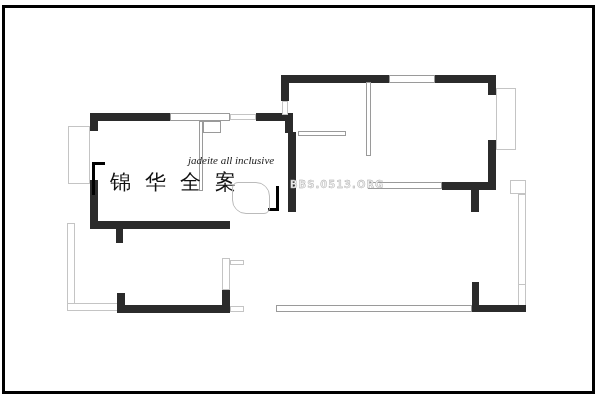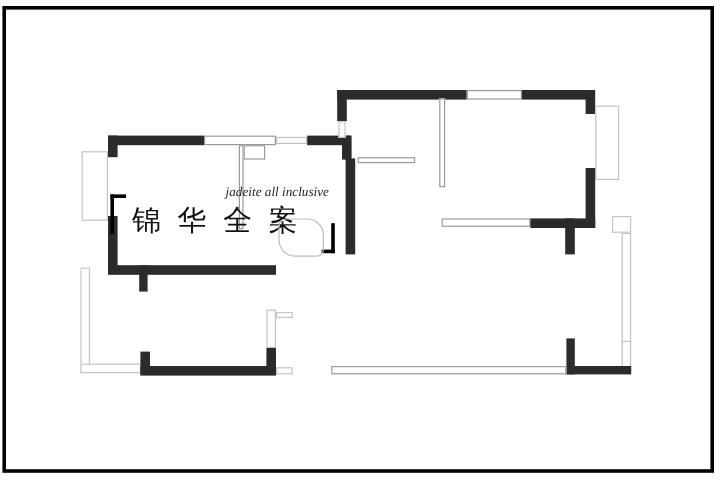--- a/index.html
+++ b/index.html
@@ -1,21 +1,21 @@
 <!DOCTYPE html>
 <html><head>
 <meta charset="utf-8">
 <style>
   html,body{margin:0;padding:0;background:#fff;}
   body{width:600px;height:400px;position:relative;overflow:hidden;font-family:"Liberation Serif",serif;}
   .frame{position:absolute;left:2px;top:5px;width:587px;height:383px;border:3px solid #000;box-sizing:content-box;}
   .w{position:absolute;background:#2b2b2b;}
   .p{position:absolute;background:#fff;border:1px solid #9a9a9a;box-sizing:border-box;}
   .g{position:absolute;border:1px solid #c4c4c4;box-sizing:border-box;background:#fff;}
-  .title{position:absolute;left:110px;top:168px;font-family:Liberation Sans, sans-serif;font-size:24px;letter-spacing:14px;color:#111;}
+  .title{position:absolute;left:110px;top:168px;font-family:Liberation Sans, sans-serif;font-size:21px;letter-spacing:14px;color:#111;}
   .bracket-l{position:absolute;left:92px;top:162px;width:10px;height:30px;border-left:3px solid #000;border-top:3px solid #000;}
   .bracket-r{position:absolute;left:268px;top:186px;width:8px;height:22px;border-right:3px solid #000;border-bottom:3px solid #000;}
   .subtitle{position:absolute;left:188px;top:154px;font-size:11px;color:#222;font-family:"Liberation Serif",serif;font-style:italic;}
   .wm{position:absolute;left:290px;top:180px;color:#cfcfcf;font-family:"DejaVu Sans",sans-serif;font-weight:bold;}
   .wm .cn{font-size:17px;letter-spacing:5px;display:block;-webkit-text-stroke:0.6px #999;color:#f4f4f4;}
   .wm .url{font-size:10px;letter-spacing:1px;display:block;margin-top:-1px;-webkit-text-stroke:0.4px #aaa;color:#eee;}
   .wm-logo{position:absolute;left:232px;top:182px;width:36px;height:30px;border:1px solid #bbb;border-radius:6px 14px 6px 14px;}
 </style>
 </head>
 <body>
@@ -69,13 +69,14 @@
   <div class="g" style="left:230px;top:306px;width:14px;height:6px;"></div>
 </div>
 
 <div class="bracket-l"></div>
 <div class="subtitle">jadeite all inclusive</div>
 <div class="title">锦华全案</div>
 <div class="bracket-r"></div>
 
 <div class="wm-logo"></div>
 <div class="wm">
+  <span class="url">BBS.0513.ORG</span>
 </div>
 
 </body></html>

